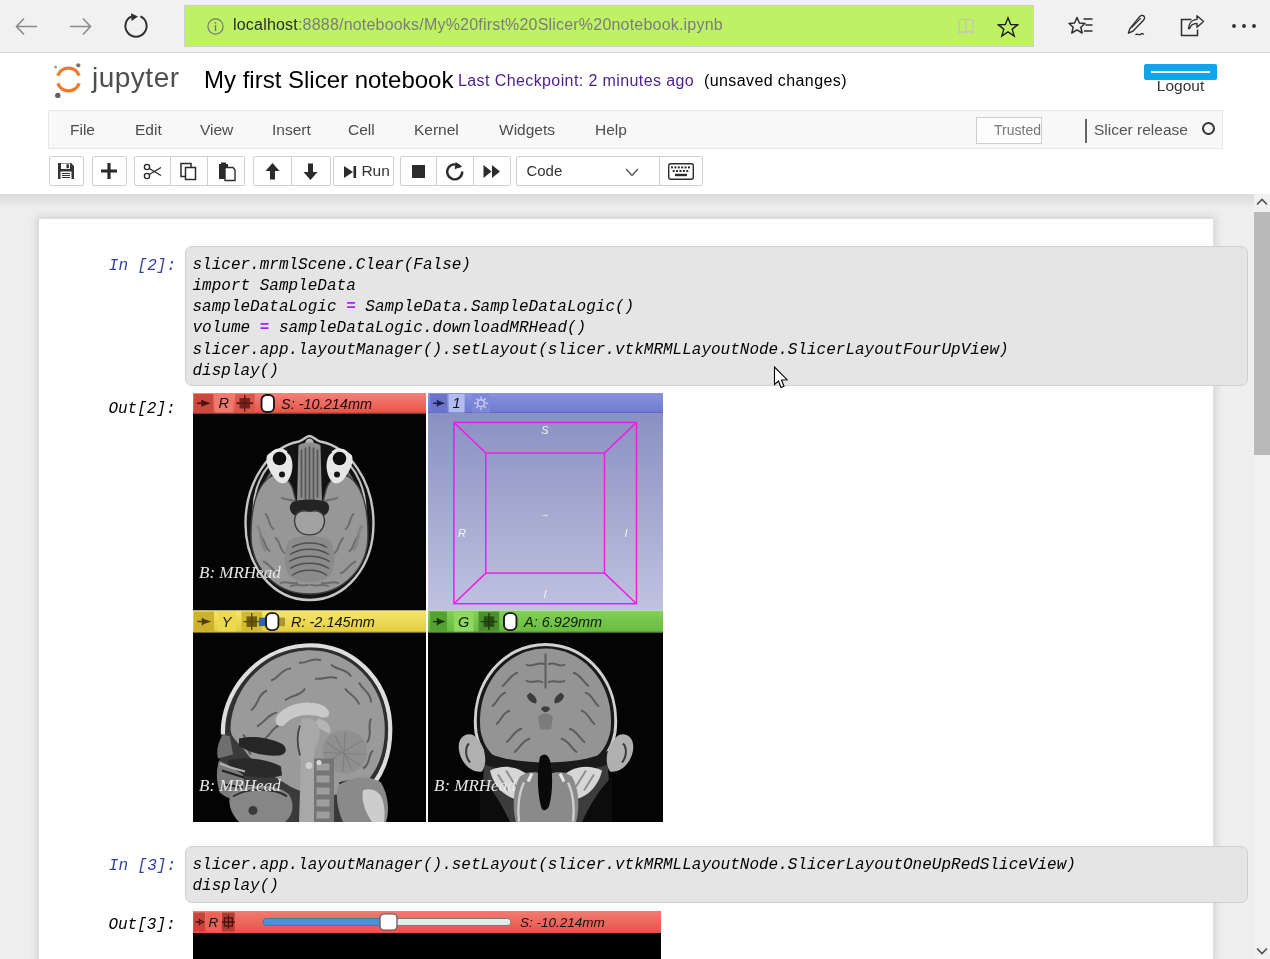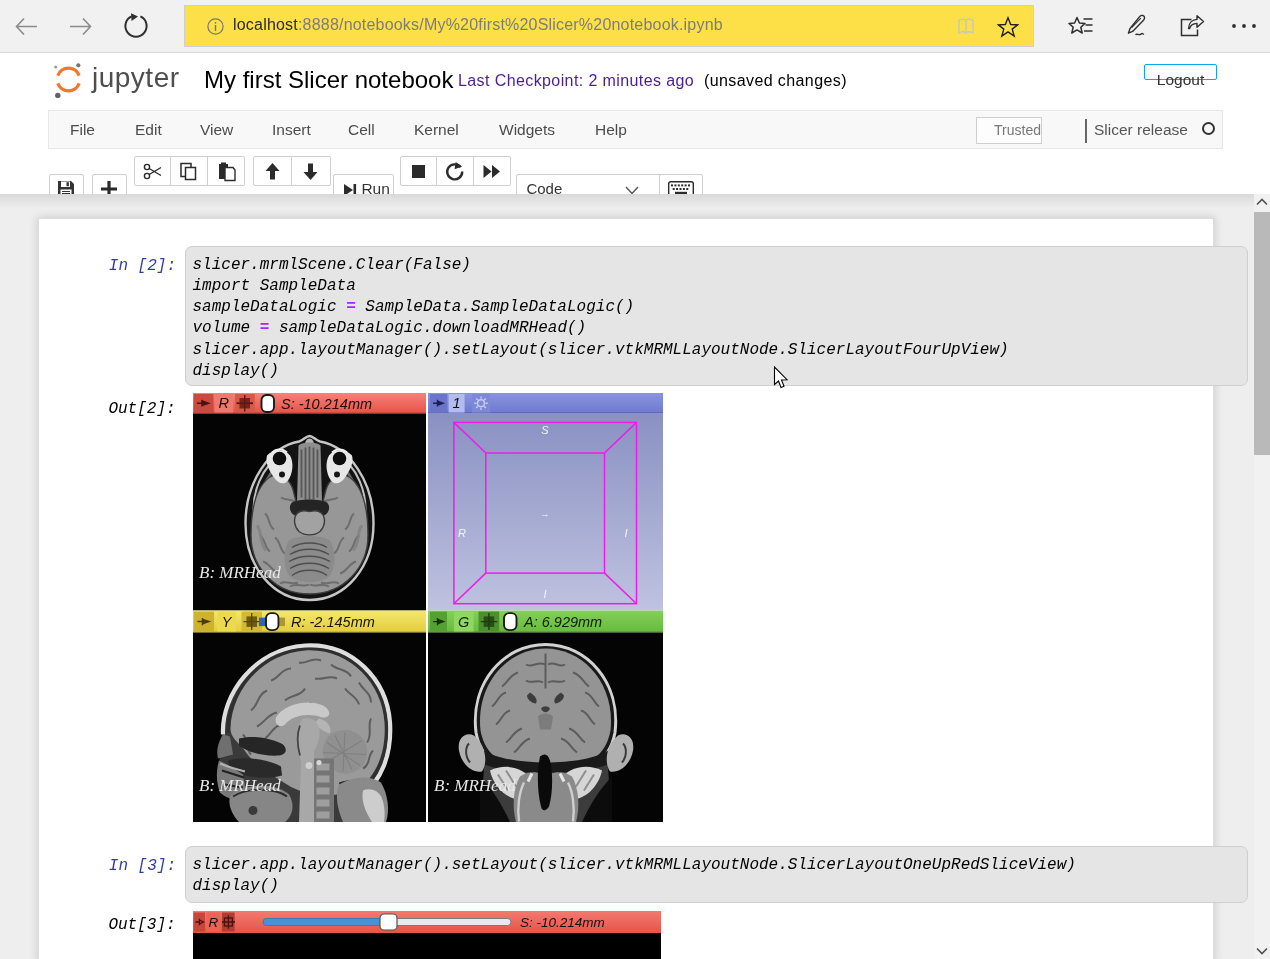--- a/index.html
+++ b/index.html
@@ -3,45 +3,45 @@
 <meta charset="utf-8">
 <style>
 * { margin:0; padding:0; box-sizing:border-box; }
 html,body { width:1270px; height:959px; overflow:hidden; background:#fff;
   font-family:"Liberation Sans", sans-serif; }
 .abs { position:absolute; }
 
 #chrome { position:absolute; left:0; top:0; width:1270px; height:53px;
   background:#f1f1f1; border-bottom:1px solid #d8d8d8; }
 #addrbar { position:absolute; left:184px; top:5px; width:850px; height:42px;
-  background:#fde047; border:1px solid #cfcfcf; }
+  background:#bef264; border:1px solid #cfcfcf; }
 .addr-text { position:absolute; left:48px; top:10px; font-size:16px; letter-spacing:0.2px; color:#333; white-space:nowrap; }
 .addr-gray { color:#7c7c7c; }
 
 #jheader { position:absolute; left:0; top:54px; width:1270px; height:140px; background:#fff; }
 #jlogo-text { position:absolute; left:92px; top:8px; font-size:28px; color:#4e4e4e; letter-spacing:0.5px; }
 #title { position:absolute; left:204px; top:12px; font-size:24px; color:#000; }
 #checkpoint { position:absolute; left:458px; top:18px; font-size:16px; letter-spacing:0.4px; color:#4c1d95; }
 #unsaved { position:absolute; left:704px; top:18px; font-size:16px; letter-spacing:0.4px; color:#000; }
 #logout { position:absolute; left:1144px; top:10px; width:73px; height:16px;
-  border:1px solid #0ea5e9; border-radius:2px; background:#fff; font-size:15.5px; color:#333;
+  border:7px solid #0ea5e9; border-radius:2px; background:#fff; font-size:15.5px; color:#333;
   text-align:center; line-height:30px; }
 #menubar { position:absolute; left:48px; top:56px; width:1175px; height:39px;
   background:#f8f8f8; border:1px solid #e7e7e7; }
 .menu-item { position:absolute; top:10px; font-size:15.5px; color:#4c4c4c; }
 #trusted { position:absolute; left:927px; top:6px; width:66px; height:27px;
   border:1px solid #cfcfcf; background:#fdfdfd; font-size:14px; color:#777;
   text-align:right; line-height:25px; }
 #kdivider { position:absolute; left:1036px; top:8px; width:2px; height:24px; background:#666; }
 #krelease { position:absolute; left:1045px; top:10px; font-size:15.5px; color:#555; }
 #kcircle { position:absolute; left:1153px; top:11px; width:13px; height:13px;
   border:2px solid #333; border-radius:50%; }
 
 .tbtn { position:absolute; top:102px; height:30px; background:#fff;
-  border:1px solid #cfcfcf; border-radius:2px;margin-top:18px; }
+  border:1px solid #cfcfcf; border-radius:2px; }
 .tgroup { position:absolute; top:102px; height:30px; display:flex; }
 .tcell { height:30px; background:#fff; border:1px solid #cfcfcf; border-left:none; }
 .tcell:first-child { border-left:1px solid #cfcfcf; border-radius:2px 0 0 2px; }
 .tcell:last-child { border-radius:0 2px 2px 0; }
 .ticon { display:block; margin:4px auto 0; }
 
 #nbarea { position:absolute; left:0; top:194px; width:1270px; height:765px;
   background:#eee;font-style:italic; }
 #nbshadow { position:absolute; left:0; top:0; width:1270px; height:14px;
   background:linear-gradient(#d9d9d9, #eee); }

